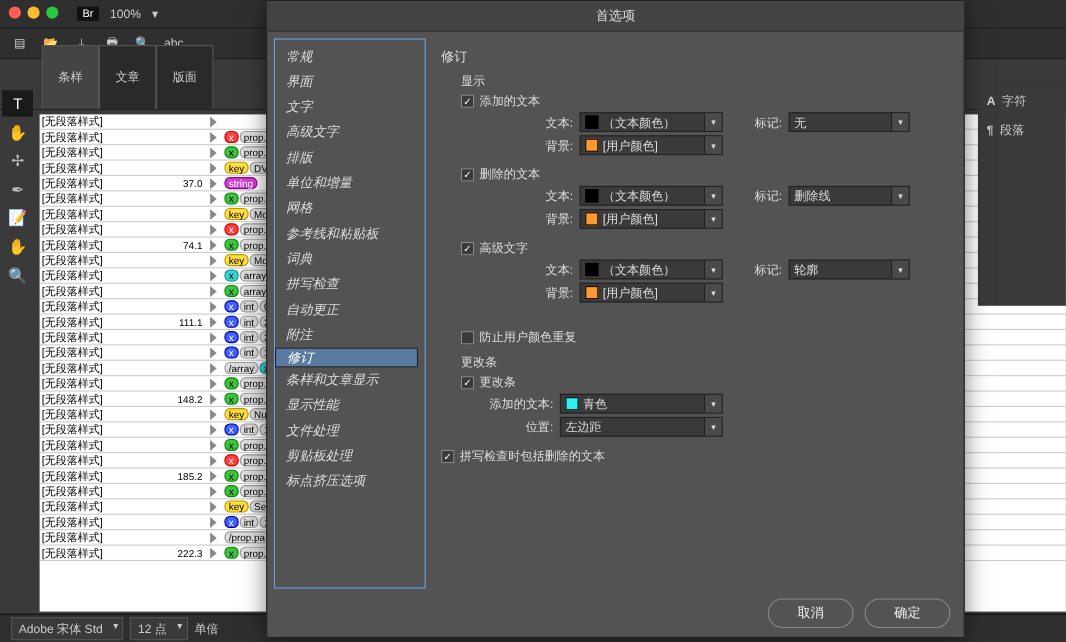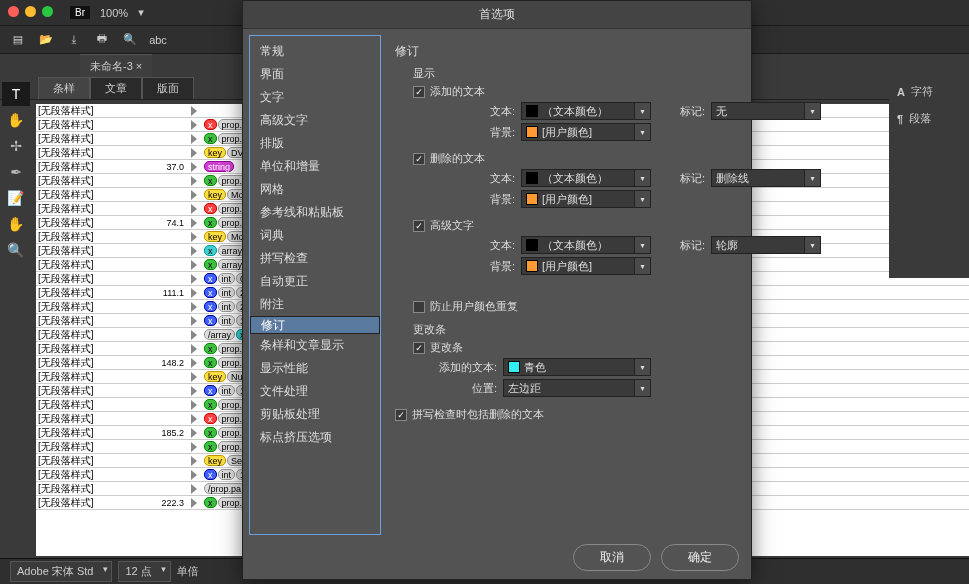--- a/index.html
+++ b/index.html
@@ -9,21 +9,21 @@
 .mac-red { background: #ff5f57; } .mac-yel { background: #febc2e; } .mac-grn { background: #28c840; }
 .topbar { height: 26px; background: #2f2f2f; border-bottom: 1px solid #1a1a1a; display: flex; align-items: center; padding-left: 70px; gap: 10px; }
 .topbar .badge { background: #111; color: #fff; padding: 1px 5px; font-size: 10px; }
 .topbar span { font-size: 11px; color: #ccc; }
 .toolbar2 { height: 28px; background: #2f2f2f; display: flex; align-items: center; padding-left: 10px; gap: 12px; border-bottom: 1px solid #1a1a1a;}
 .toolbar2 .ic { width: 16px; height: 16px; display: flex; align-items: center; justify-content: center; color: #ccc; }
 .tabs { height: 24px; background: #3a3a3a; display: flex; align-items: flex-end; padding-left: 80px; gap: 2px; }
 .tab { padding: 4px 10px; background: #2a2a2a; color: #ccc; font-size: 11px; border-top: 1px solid #555; }
 .tab.active { background: #3e3e3e; }
 .subtabs { height: 22px; background: #3a3a3a; display: flex; align-items: flex-end; padding-left: 38px; gap: 0; border-bottom: 1px solid #222;}
-.subtab { padding: 3px 14px; background: #2a2a2a; color: #ccc; font-size: 11px; border: 1px solid #555; border-bottom: none; }
+.subtab { padding: 21px 14px; background: #2a2a2a; color: #ccc; font-size: 11px; border: 1px solid #555; border-bottom: none; }
 .subtab.active { background: #444; }
 .left-tools { position: absolute; left: 2px; top: 82px; width: 32px; display: flex; flex-direction: column; gap: 2px; }
 .left-tools .tl { width: 28px; height: 24px; display: flex; align-items: center; justify-content: center; font-size: 14px; color: #bbb; cursor: pointer; }
 .left-tools .tl.active { background: #1a1a1a; color: #fff; }
 .doc-area { position: absolute; left: 36px; top: 104px; right: 0; bottom: 28px; background: #fff; overflow: hidden; }
 .rows { }
 .row { display: flex; align-items: center; height: 14px; font-size: 10px; color: #000; border-bottom: 1px solid #ccc; }
 .row .c1 { width: 120px; padding-left: 2px; white-space: nowrap; overflow: hidden; }
 .row .c2 { width: 30px; text-align: right; padding-right: 2px; font-size: 9px; }
 .row .c3 { width: 16px; display:flex; align-items:center; justify-content:center; }
@@ -34,25 +34,25 @@
 .pill.yel { background: #ffe040; color: #000; border-color:#b90;}
 .pill.mag { background: #d040d0; color: #fff; border-color:#909;}
 .pill.cyn { background: #40d0d0; color: #000; border-color:#099;}
 .pill.blu { background: #4060ff; color: #fff; border-color:#009;}
 .tri { width: 0; height: 0; border-top: 5px solid transparent; border-bottom: 5px solid transparent; border-left: 6px solid #888; }
 .bottombar { position: absolute; left: 0; bottom: 0; right: 0; height: 26px; background: #2f2f2f; display: flex; align-items: center; padding-left: 10px; gap: 6px; border-top: 1px solid #111;}
 .dd { background: #3a3a3a; border: 1px solid #555; color: #ccc; padding: 2px 18px 2px 6px; font-size: 11px; position: relative; }
 .dd::after { content: "▾"; position: absolute; right: 4px; font-size: 9px; }
 
 
-.dialog { position: absolute; left: 242px; top: 0; width: 510px; height: 580px; background: #535353; border: 1px solid #222; box-shadow: 0 4px 20px rgba(0,0,0,.5); }
+.dialog { position: absolute; left: 242px; top: 0; width: 635px; height: 580px; background: #535353; border: 1px solid #222; box-shadow: 0 4px 20px rgba(0,0,0,.5); }
 .dlg-title { height: 28px; background: #444; display: flex; align-items: center; justify-content: center; font-size: 12px; color: #ddd; border-bottom: 1px solid #333;}
 .dlg-body { display: flex; height: 512px; }
 .dlg-nav { width: 138px; border: 1px solid #6aa0e0; margin: 6px 0 6px 6px; padding: 4px 0; }
-.dlg-nav .ni { padding: 3px 10px; font-size: 12px; color: #ddd; cursor: pointer; }
+.dlg-nav .ni { padding: 3px 10px; font-size: 12px; color: #ddd; cursor: pointer; font-style: italic; }
 .dlg-nav .ni.sel { background: #5a7aa0; color: #fff; }
 .dlg-content { flex: 1; padding: 10px 14px; color: #ddd; }
 .dlg-content h4 { font-weight: normal; font-size: 12px; margin: 4px 0 6px; }
 .fieldrow { display: flex; align-items: center; margin: 3px 0; font-size: 11px; }
 .fieldrow .lbl { width: 108px; text-align: right; padding-right: 6px; }
 .sel { display: inline-flex; align-items: center; background: #3a3a3a; border: 1px solid #222; height: 18px; min-width: 130px; padding: 0 4px; position: relative; font-size: 11px; }
 .sel .arrow { position: absolute; right: 0; top: 0; width: 16px; height: 100%; background: #4a4a4a; display: flex; align-items: center; justify-content: center; font-size: 8px; border-left: 1px solid #222;}
 .sel.sm { min-width: 110px; }
 .sel.xl { min-width: 148px; }
 .swatch { width: 12px; height: 12px; margin-right: 4px; border: 1px solid #000; }

